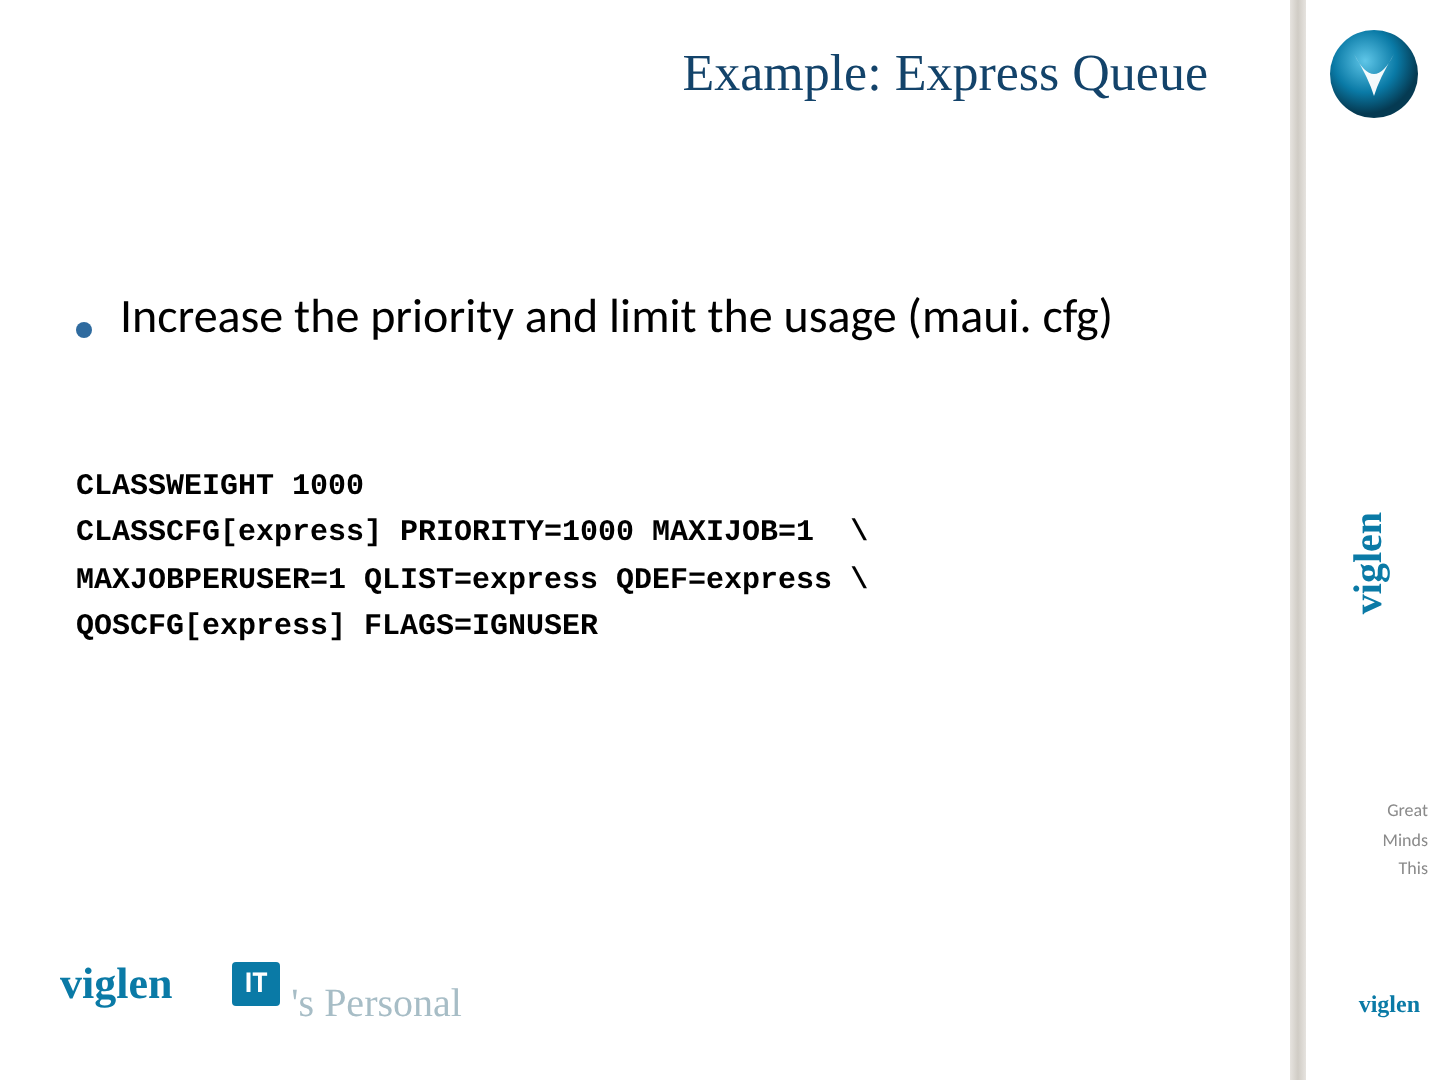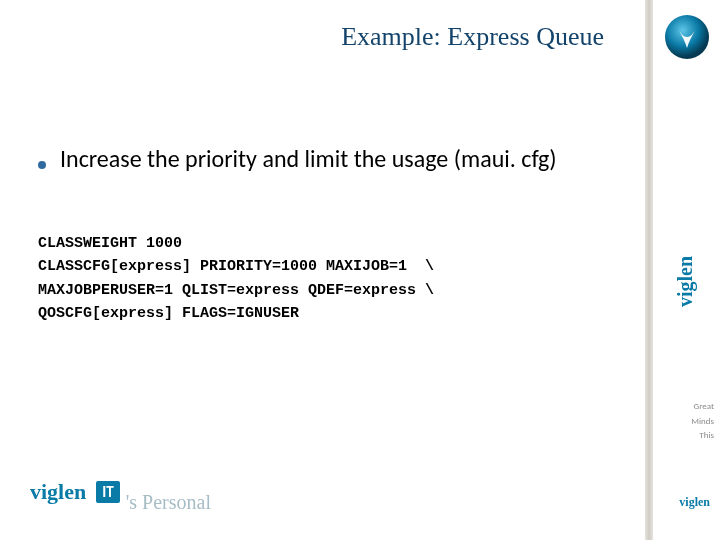--- a/index.html
+++ b/index.html
@@ -9,21 +9,21 @@
   .logo-top { position: absolute; right: 8px; top: 12px; width: 50px; height: 50px; }
   .logo-top svg { width: 100%; height: 100%; }
   .title { position: absolute; left: 0; top: 22px; width: 604px; text-align: right; font-family: Georgia, 'Times New Roman', serif; font-size: 26px; color: #13436a; font-weight: 400; }
   .bullet-row { position: absolute; left: 38px; top: 144px; display: flex; align-items: center; }
   .bullet-dot { width: 8px; height: 8px; border-radius: 50%; background: #2f6b9f; margin-top: 12px; margin-right: 14px; flex-shrink: 0; }
   .bullet-text { font-size: 24px; color: #000; line-height: 1.25; }
   .code-block { position: absolute; left: 38px; top: 232px; font-family: 'Courier New', Courier, monospace; font-size: 15px; font-weight: bold; color: #000; line-height: 1.55; white-space: pre; }
   .summary { position: absolute; left: 60px; top: 350px; font-size: 22px; color: #000; line-height: 1.25; width: 520px; }
   .footer-logo { position: absolute; left: 30px; bottom: 26px; display: flex; align-items: center; }
   .viglen-word { font-family: 'Segoe Script', 'Brush Script MT', cursive; font-size: 22px; font-weight: bold; color: #0a7aa6; margin-right: 10px; }
-  .it-box { background: #0a7aa6; color: #fff; font-weight: bold; font-size: 15px; padding: 2px 6px; border-radius: 2px; margin-right: 6px; }
+  .it-box { background: #0a7aa6; color: #fff; font-weight: bold; font-size: 15px; padding: 2px 6px; border-radius: 2px; margin-right: 6px; margin-left: 20px; }
   .personal { font-family: 'Segoe Script', 'Brush Script MT', cursive; font-size: 20px; color: #a7bdc6; margin-top: 21px; }
   .side-viglen { position: absolute; right: 6px; top: 230px; width: 58px; text-align: center; }
   .side-viglen .vword { font-family: 'Segoe Script', 'Brush Script MT', cursive; font-size: 20px; font-weight: bold; color: #0a7aa6; transform: rotate(-90deg); transform-origin: center; margin-bottom: 40px; margin-top: 40px; }
   .side-tagline { position: absolute; right: 6px; top: 400px; width: 58px; font-size: 9px; color: #8a8a8a; line-height: 1.4; text-align: left; padding-left: 8px; }
   .side-tagline div { margin-bottom: 2px; text-align: right; }
   .side-mini-logo { position: absolute; right: 10px; bottom: 30px; font-family: 'Segoe Script', cursive; font-size: 12px; font-weight: bold; color: #0a7aa6; }
 </style>
 </head>
 <body>
 

